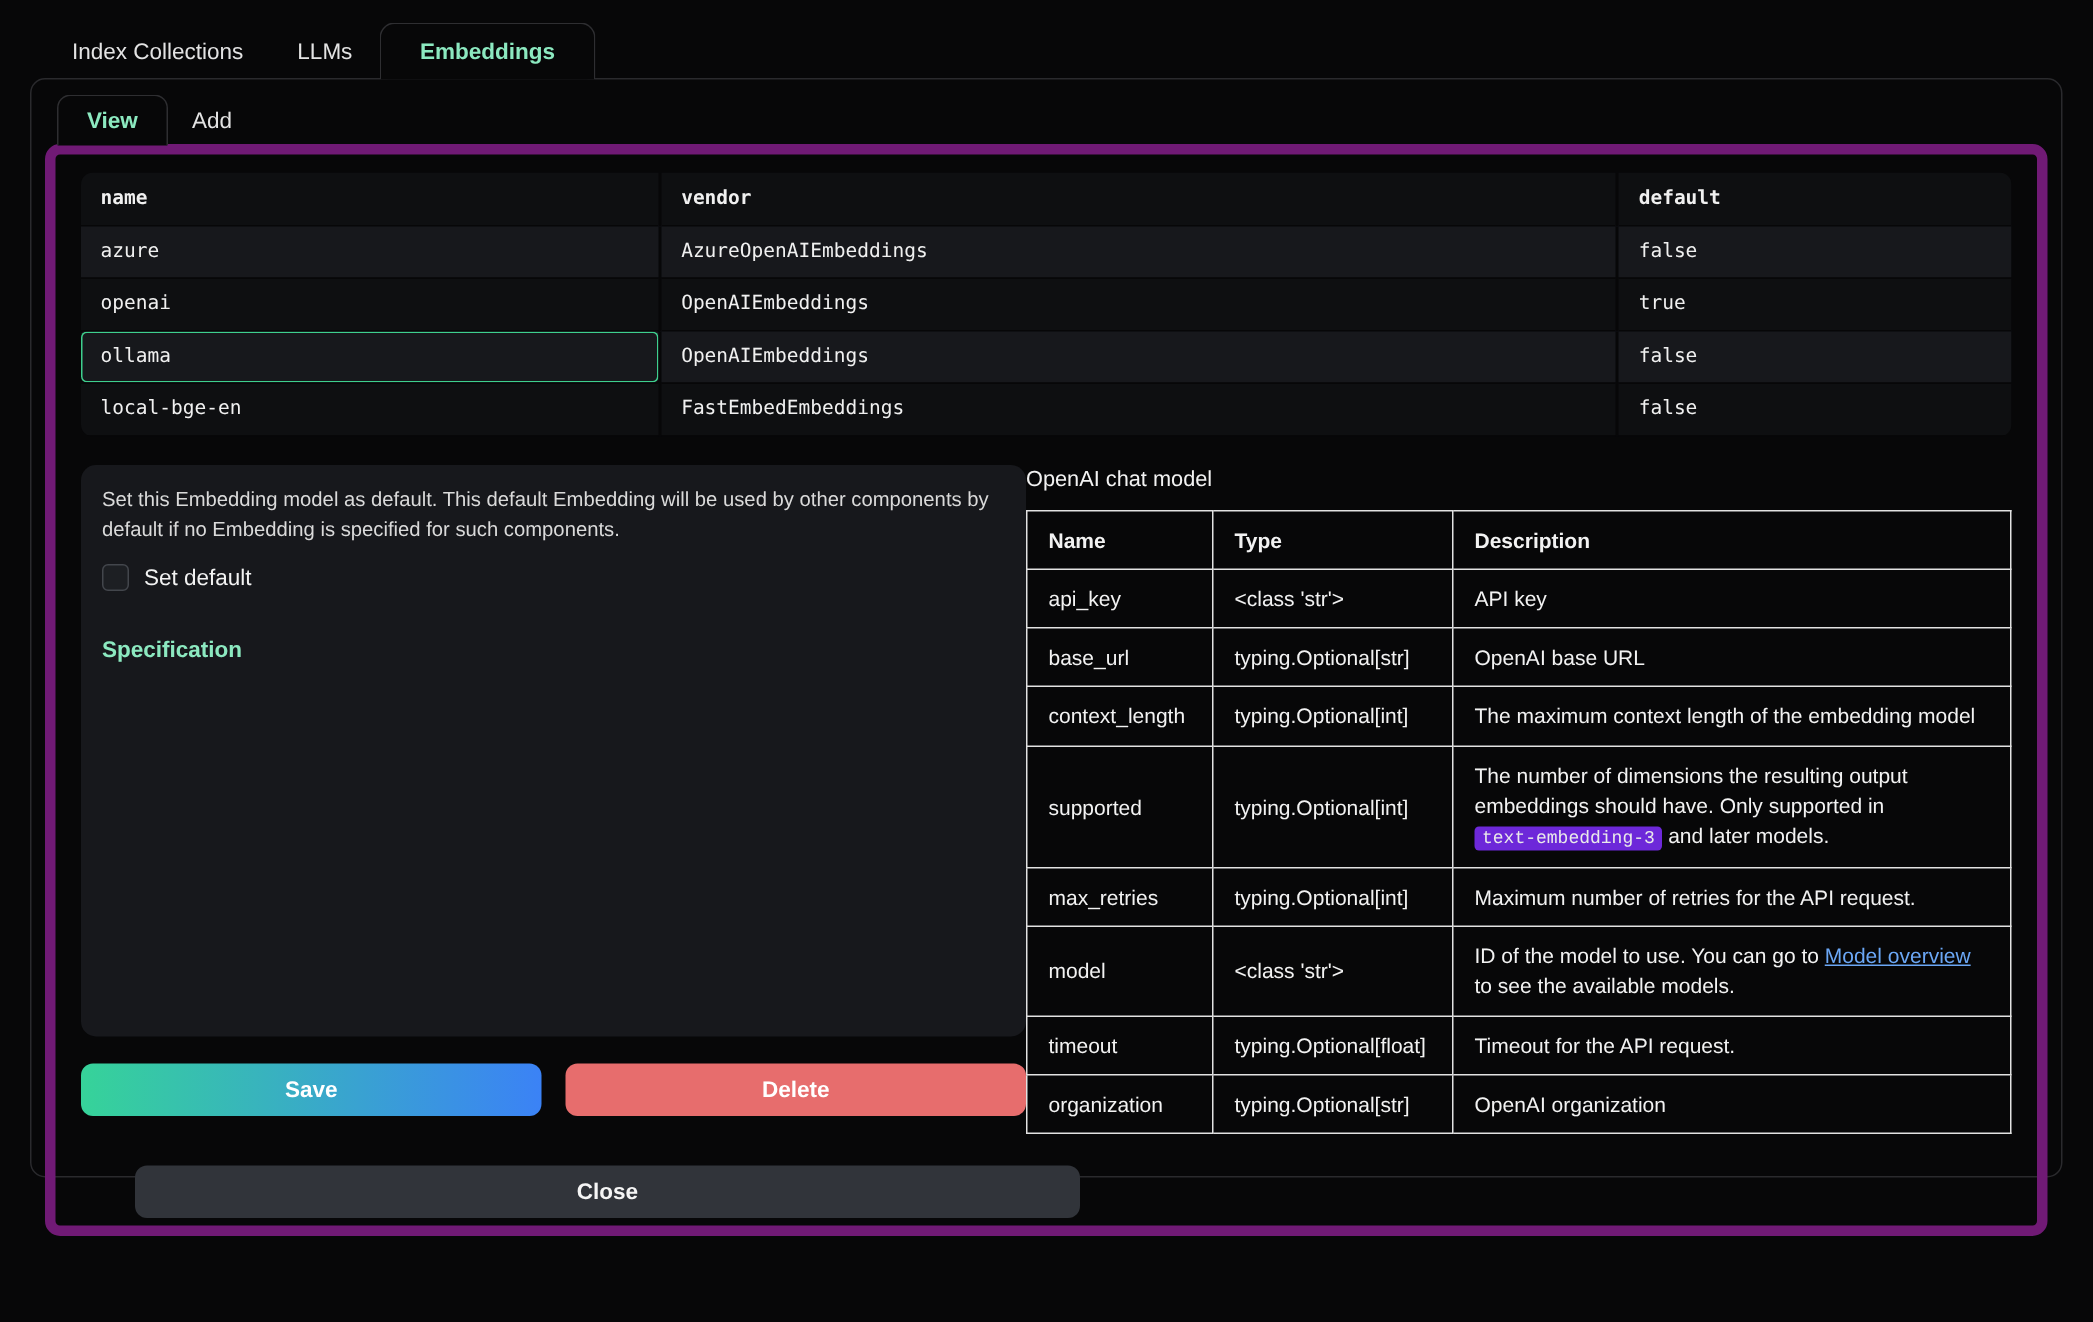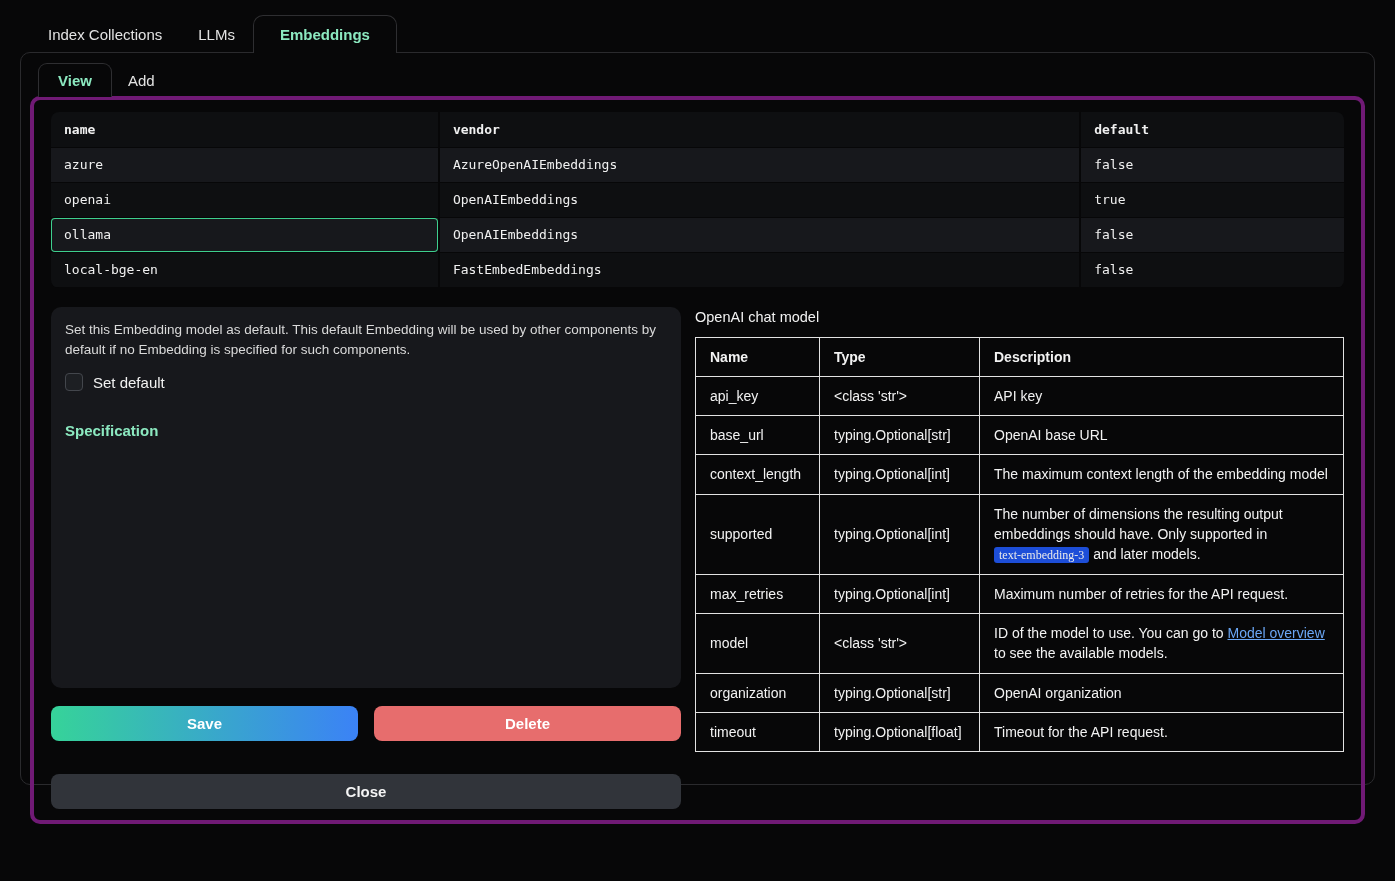--- a/index.html
+++ b/index.html
@@ -37,21 +37,21 @@
   .sub-tab.active {
     color:#8ce9c0; font-weight:bold;
     background:#070708;
     border:1px solid #2e2e31; border-bottom:none;
     border-radius:9px 9px 0 0;
     padding:8px 19px;
     margin-bottom:-1px; position:relative; z-index:2;
   }
   .inner-panel {
     margin:0 9px; height:728px;
-    border:4px solid #701a75; border-radius:10px;
+    border:7px solid #701a75; border-radius:10px;
     padding:12px 17px 14px;
   }
   
   .emb-table-wrap { border-radius:8px; overflow:hidden; }
   table.emb { width:100%; border-collapse:collapse; table-layout:fixed;
     font-family:"DejaVu Sans Mono", monospace; font-size:13px; color:#f0f0f0; }
   table.emb col.c-name   { width:30%; }
   table.emb col.c-vendor { width:49.6%; }
   table.emb col.c-def    { width:20.4%; }
   table.emb th, table.emb td {
@@ -60,21 +60,21 @@
   }
   table.emb th { background:#0e0f11; font-weight:bold; }
   table.emb td { background:#0e0f11; font-weight:normal; }
   table.emb tr.alt td { background:#17181c; }
   table.emb th + th, table.emb td + td { border-left:2px solid #070708; }
   table.emb td.selected {
     box-shadow:inset 0 0 0 1px #3ecf8e;
     border-radius:4px;
   }
   
-  .content-row { display:flex; gap:14px; margin-top:19px; }
+  .content-row { display:flex; margin-top:19px; }
   .left-col  { width:630px; flex:0 0 630px; }
   .right-col { flex:1; }
   
   .group-panel {
     background:#17181c; border-radius:10px;
     padding:13px 14px 14px; height:381px;
   }
   .default-info { font-size:13.5px; line-height:1.5; color:#dadada; max-width:600px; }
   .checkbox-row { display:flex; align-items:center; gap:10px; margin-top:13px; }
   .checkbox {
@@ -97,34 +97,34 @@
   .resize-handle { position:absolute; right:4px; bottom:4px; cursor:nwse-resize; }
   
   .btn-row { display:flex; gap:16px; margin-top:18px; }
   .btn {
     height:35px; border:none; border-radius:8px;
     font-family:"Liberation Sans", sans-serif;
     font-size:15px; font-weight:bold; color:#ffffff; cursor:pointer;
   }
   .btn-save { flex:1; background:linear-gradient(90deg,#36d399,#3b82f6); }
   .btn-delete { flex:1; background:#e76d6d; }
-  .btn-close { width:100%; margin-top:33px; background:#31343a; color:#f5f5f5; }
+  .btn-close { width:100%; margin-top:33px; background:#31343a; color:#f5f5f5;margin-left:36px; }
   
   .doc-title { font-size:14.5px; color:#f2f2f2; margin:2px 0 12px; }
   table.doc { width:100%; border-collapse:collapse; font-size:14px; color:#f2f2f2; }
   table.doc th, table.doc td {
     border:1px solid #e2e2e2; text-align:left; vertical-align:middle;
     padding:9px 14px; line-height:1.45;
   }
   table.doc th { font-weight:bold; }
   table.doc col.d-name { width:124px; }
   table.doc col.d-type { width:160px; }
   .code-chip {
-    font-family:Liberation Serif, serif; font-size:12px;
-    background:#1d4ed8; color:#eaeaea;
+    font-family:Liberation Mono, monospace; font-size:12px;
+    background:#6d28d9; color:#eaeaea;
     padding:1px 5px; border-radius:3px; white-space:nowrap;
   }
   a.doc-link { color:#6ba7f5; text-decoration:underline; cursor:pointer; }
 </style>
 </head>
 <body>
 
 <div>
 
   <div class="top-tabs">
@@ -240,28 +240,28 @@
                 <td>max_retries</td>
                 <td>typing.Optional[int]</td>
                 <td>Maximum number of retries for the API request.</td>
               </tr>
               <tr>
                 <td>model</td>
                 <td>&lt;class 'str'&gt;</td>
                 <td><span>ID of the model to use. You can go to </span><a class="doc-link">Model overview</a><span> to see the available models.</span></td>
               </tr>
               <tr>
+                <td>timeout</td>
+                <td>typing.Optional[float]</td>
+                <td>Timeout for the API request.</td>
+              </tr>
+              <tr>
                 <td>organization</td>
                 <td>typing.Optional[str]</td>
                 <td>OpenAI organization</td>
-              </tr>
-              <tr>
-                <td>timeout</td>
-                <td>typing.Optional[float]</td>
-                <td>Timeout for the API request.</td>
               </tr>
             </tbody>
           </table>
         </div>
 
       </div>
     </div>
   </div>
 </div>
 

